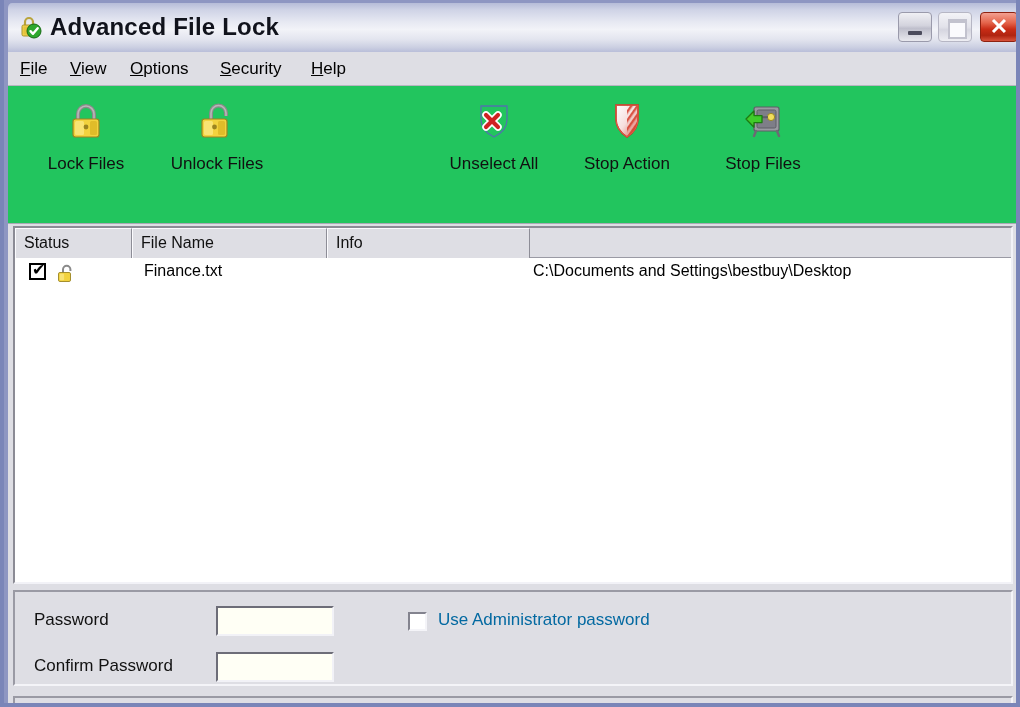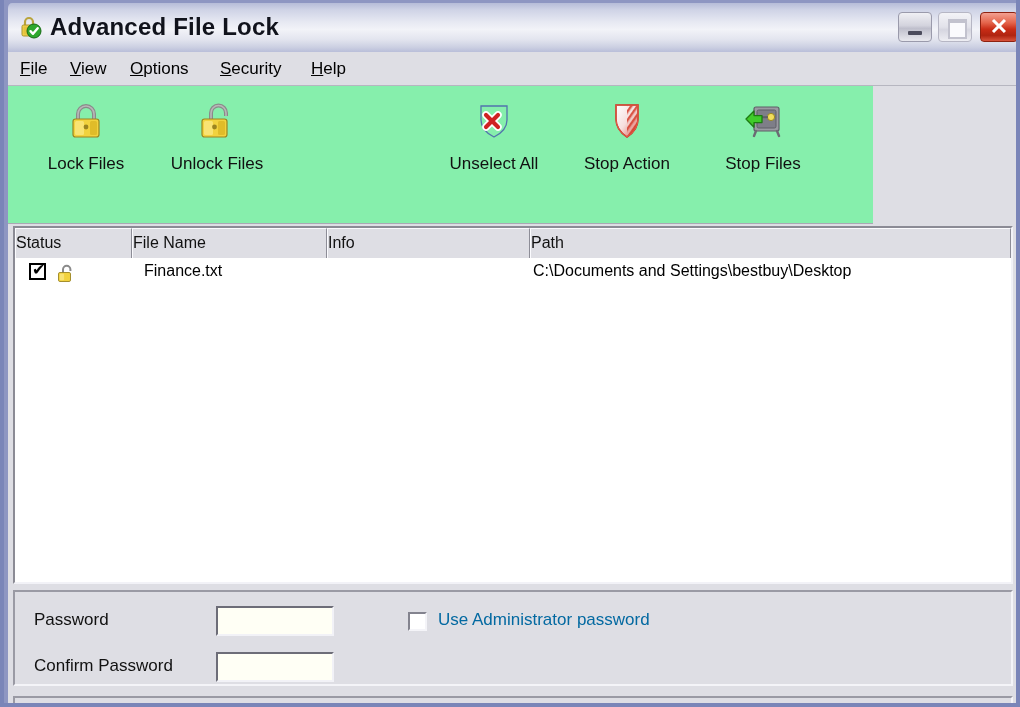--- a/index.html
+++ b/index.html
@@ -130,23 +130,23 @@
     color: #000000;
     white-space: nowrap;
     font-family: "Liberation Sans", sans-serif;
   }
   .menu-item u { text-decoration: underline; }
 
   
   #toolbar {
     position: absolute;
     left: 0; top: 34px;
-    width: 865px;
+    width: 1012px;
     height: 138px;
-    background: #86efac;
+    background: #22c55e;
     border-bottom: 1px solid #a9a9b4;
     box-sizing: border-box;
   }
   .tool-btn {
     position: absolute;
     top: 12px;
     width: 132px;
     height: 112px;
     text-align: center;
   }
@@ -187,21 +187,21 @@
     position: absolute;
     top: 0;
     height: 42px;
     background: #dedee4;
     border-right: 1px solid #8d8d97;
     border-top: 1px solid #fbfbfe;
     border-left: 1px solid #fbfbfe;
     box-sizing: border-box;
     font-size: 16px;
     color: #111;
-    padding-left: 0;
+    padding-left: 8px;
     line-height: 28px;
     white-space: nowrap;
     font-family: "Liberation Sans", sans-serif;
   }
   #listbody {
     position: absolute;
     left: 0; top: 30px;
     right: 0; bottom: 0;
     background: #ffffff;
   }
@@ -414,21 +414,20 @@
       </div>
 
     </div>
 
     <div id="listpanel">
 
       <div id="listhead">
         <div class="col-head" style="left:0px;   width:117px">Status</div>
         <div class="col-head" style="left:117px; width:195px">File Name</div>
         <div class="col-head" style="left:312px; width:203px">Info</div>
-        <div class="col-head" style="left:515px; width:481px">Path</div>
       </div>
 
       <div id="listbody">
         <div class="list-row" style="top:0px">
 
           <div class="row-check">
             <span class="tick">✔</span>
           </div>
 
           <span style="position:absolute;left:40px;top:4px;width:22px;height:22px">

